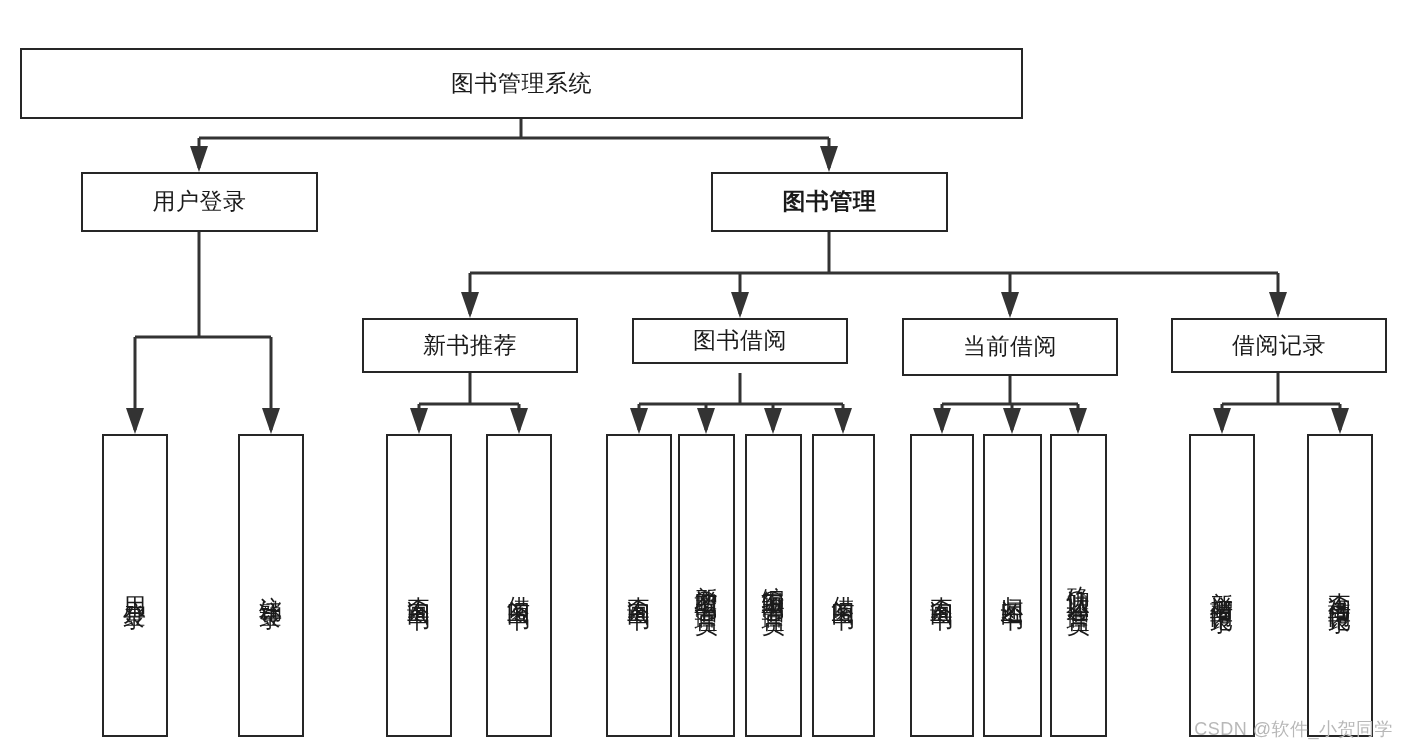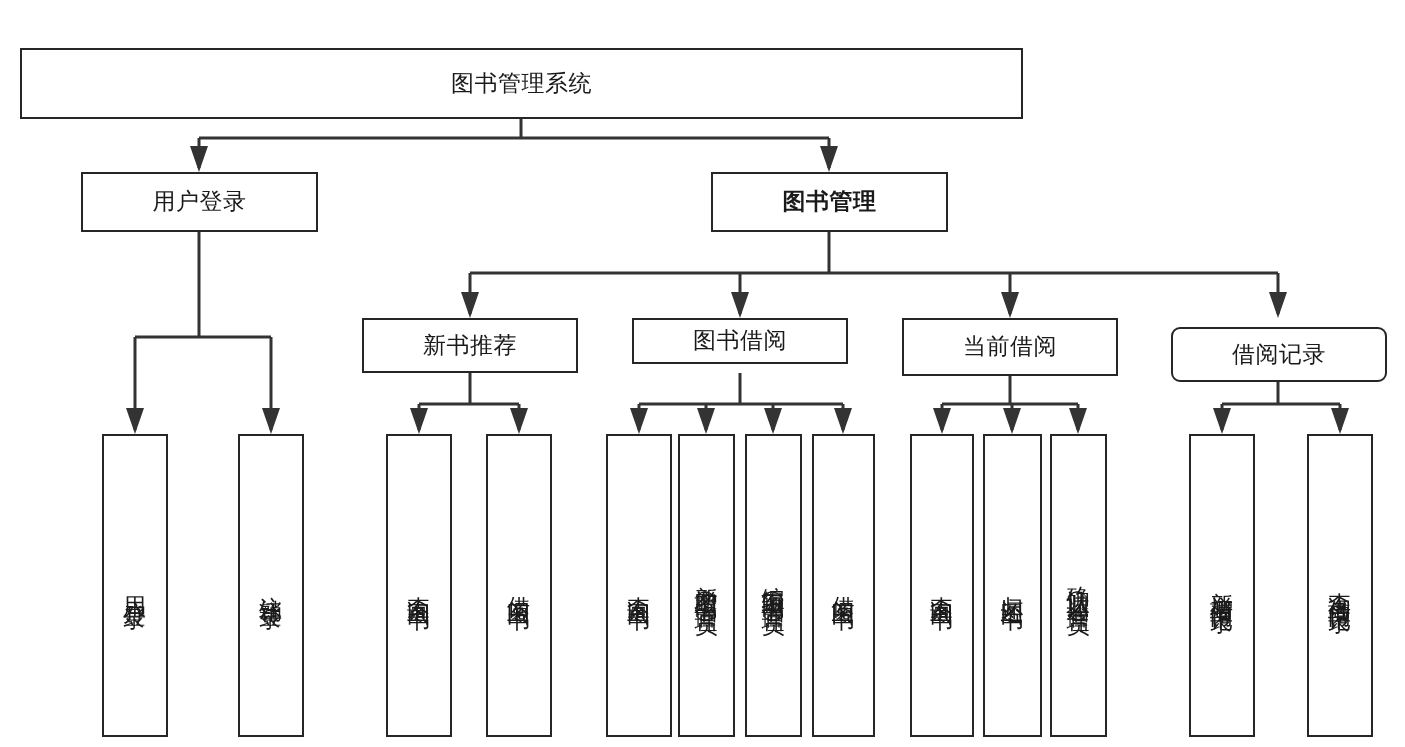--- a/index.html
+++ b/index.html
@@ -143,21 +143,21 @@
       </div>
       <div class="node-box" style="left: 362px; top: 318px; width: 216px; height: 55px;">
         <span class="node-label-h">新书推荐</span>
       </div>
       <div class="node-box" style="left: 632px; top: 318px; width: 216px; height: 46px;">
         <span class="node-label-h">图书借阅</span>
       </div>
       <div class="node-box" style="left: 902px; top: 318px; width: 216px; height: 58px;">
         <span class="node-label-h">当前借阅</span>
       </div>
-      <div class="node-box" style="left: 1171px; top: 327px; width: 216px; height: 55px; border-radius: 9px;">
+      <div class="node-box" style="left: 1171px; top: 318px; width: 216px; height: 55px;">
         <span class="node-label-h">借阅记录</span>
       </div>
       <div class="node-box" style="left: 102px; top: 434px; width: 66px; height: 303px;">
         <span class="node-label-v">用户登录</span>
       </div>
       <div class="node-box" style="left: 238px; top: 434px; width: 66px; height: 303px;">
         <span class="node-label-v">注销登录</span>
       </div>
       <div class="node-box" style="left: 386px; top: 434px; width: 66px; height: 303px;">
         <span class="node-label-v">查询图书</span>
@@ -187,13 +187,14 @@
         <span class="node-label-v">确认归还（管理员）</span>
       </div>
       <div class="node-box" style="left: 1189px; top: 434px; width: 66px; height: 303px;">
         <span class="node-label-v">新增借阅记录</span>
       </div>
       <div class="node-box" style="left: 1307px; top: 434px; width: 66px; height: 303px;">
         <span class="node-label-v">查询借阅记录</span>
       </div>
     </div>
 
+  <div class="watermark">CSDN @软件_小贺同学</div>
 </div>
 
 </body></html>

